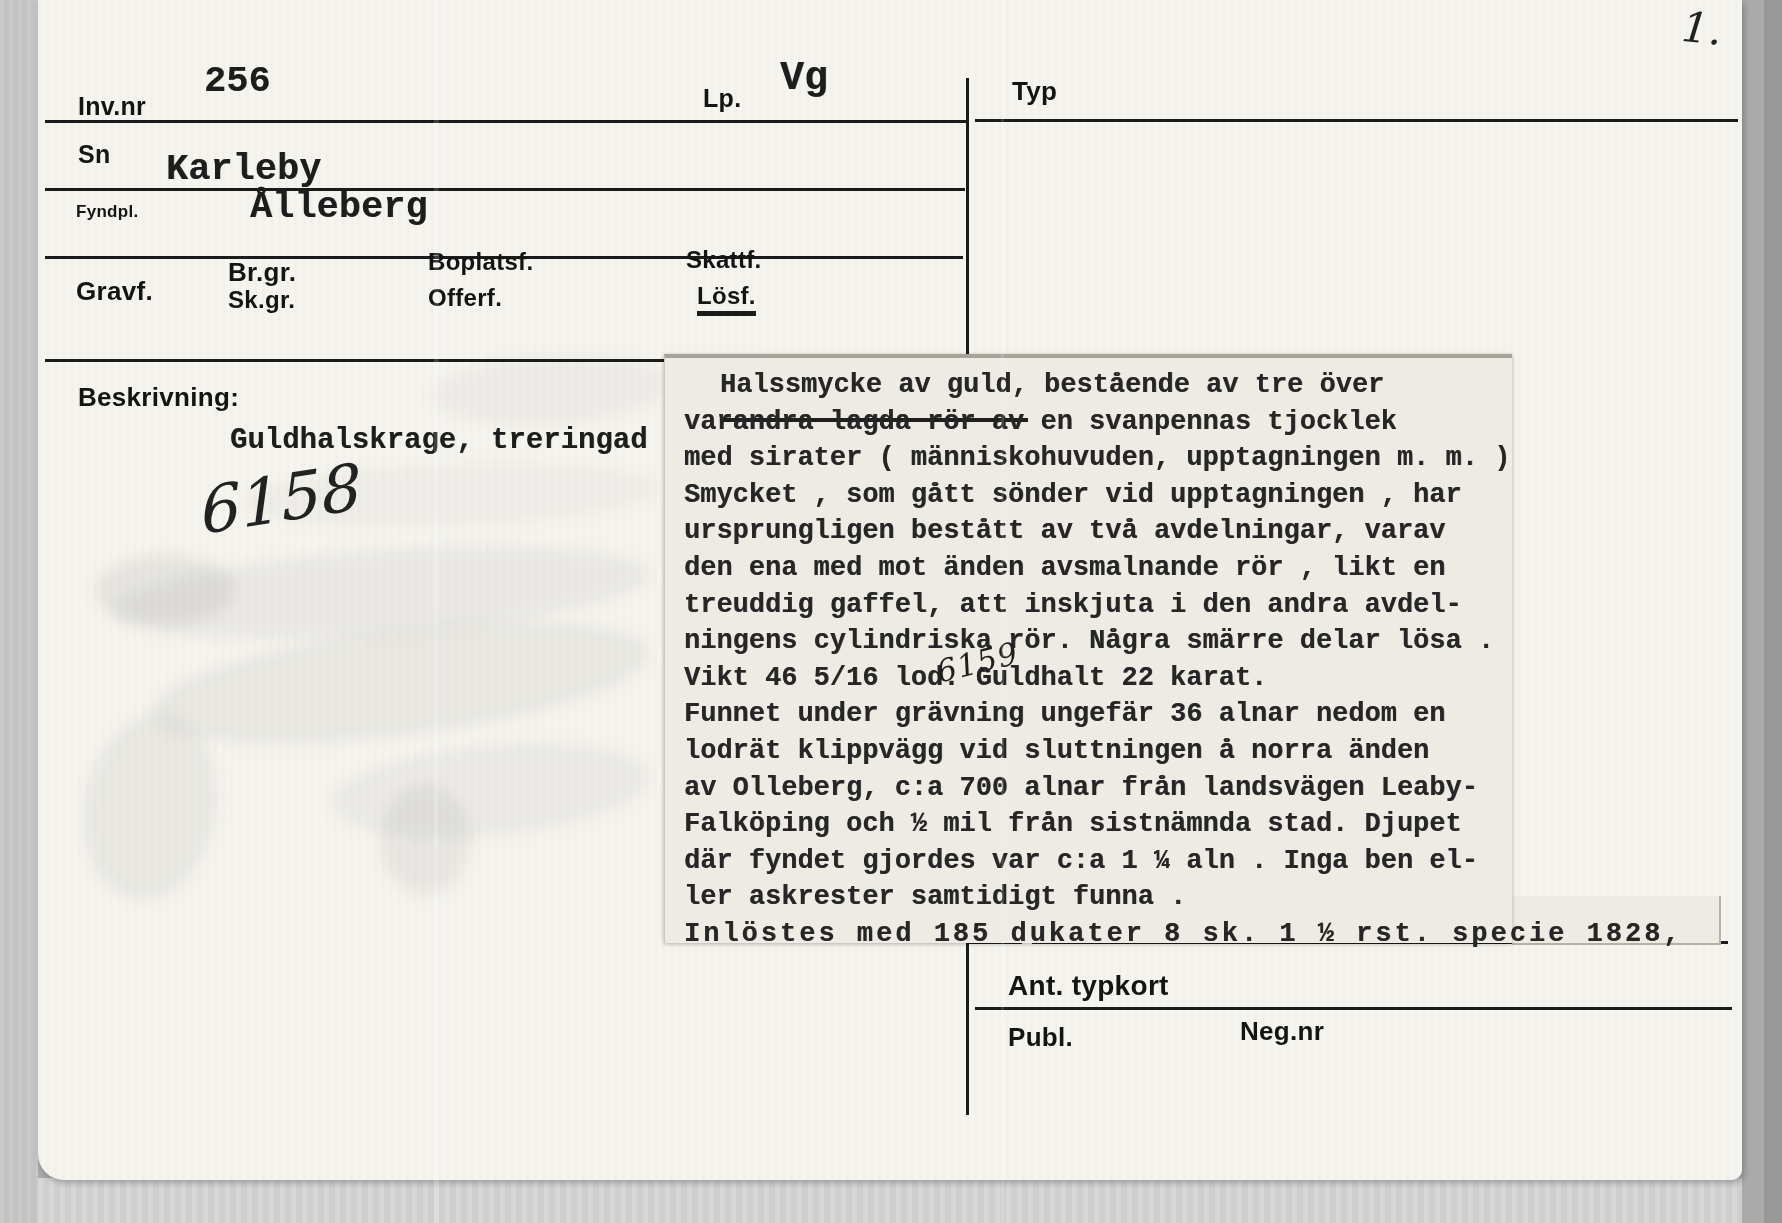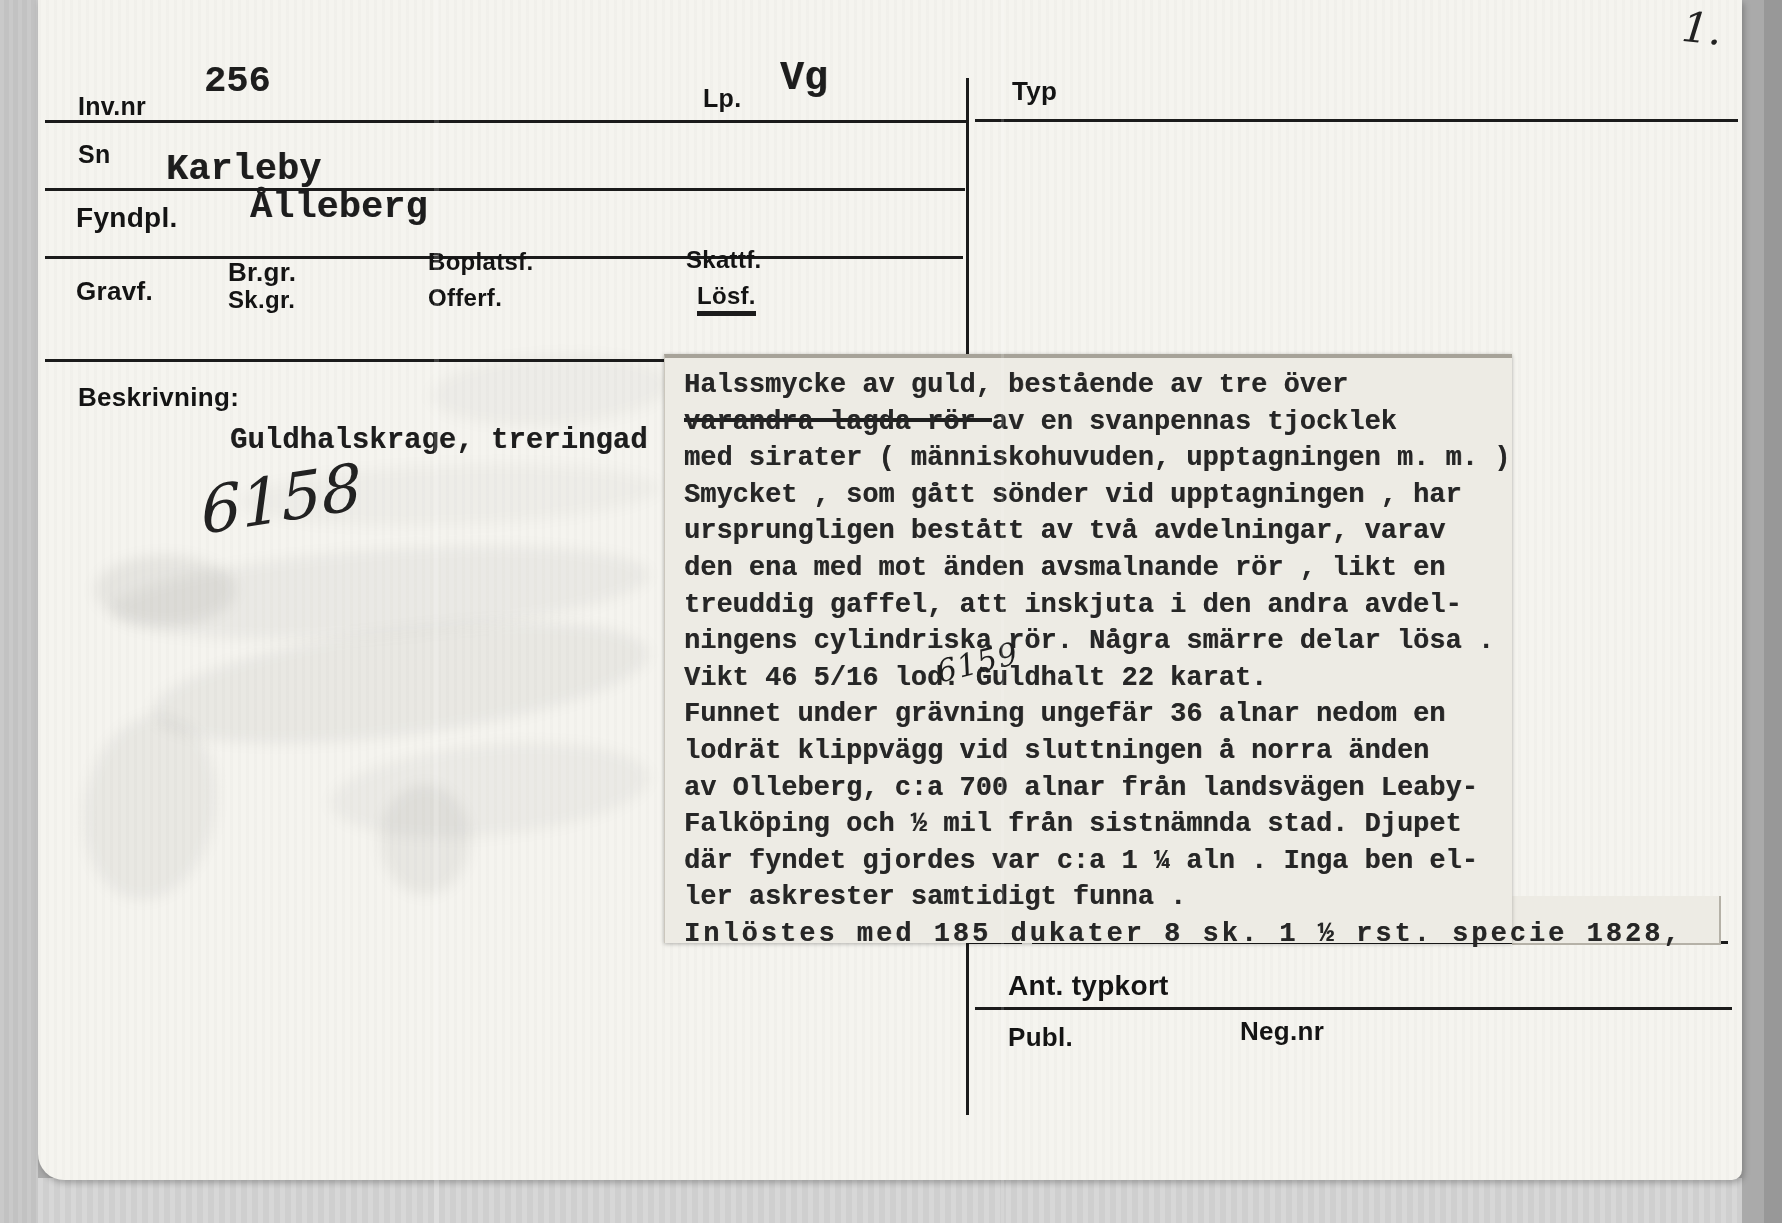--- a/index.html
+++ b/index.html
@@ -35,21 +35,21 @@
   
   .note{position:absolute;left:664px;top:354px;width:848px;height:589px;
       background:#edebe4;border-top:4px solid #a7a399;border-left:1px solid #cbc7bd;
       box-shadow:0 1px 4px rgba(0,0,0,.28);z-index:3;
       padding:9px 0 0 19px;box-sizing:border-box;}
   .note-tab{position:absolute;left:1512px;top:896px;width:207px;height:47px;
       background:#edebe4;border-right:2px solid #b5b1a7;border-bottom:2px solid #b5b1a7;z-index:3;}
   .note-line{position:relative;white-space:pre;font-family:"Liberation Mono","DejaVu Sans Mono",monospace;
       font-weight:700;font-size:27px;line-height:36.6px;color:#262626;
       text-shadow:0.4px 0.4px 0.6px rgba(25,25,25,.55);}
-  .u-heavy{border-bottom:4px solid #1f1f1f;padding-bottom:18px;}
+  .u-heavy{border-bottom:4px solid #1f1f1f;padding-bottom:18px;margin-left:36px;}
   .losf-underline{border-bottom:5px solid #1c1c1c;padding-bottom:1px;margin-left:7px;}
   .last-line{letter-spacing:3px;}
   .hw-inline{position:absolute;font-family:"DejaVu Serif",serif;font-style:italic;
       font-weight:400;font-size:31px;left:252px;top:-16px;transform:rotate(-14deg);
       color:#1e1e1e;text-shadow:none;letter-spacing:1px;z-index:6;}
   
   .stain{position:absolute;border-radius:50%;z-index:1;filter:blur(7px);}
   
   .streak{position:absolute;top:0;height:1223px;background:rgba(255,255,255,.35);z-index:6;}
 </style>
@@ -85,21 +85,21 @@
 
   <div class="lbl" style="left:78px;top:80px;font-size:25px;margin-top:12px;">Inv.nr</div>
   <div class="tw" style="left:204px;top:60px;font-size:37px;">256</div>
   <div class="lbl" style="left:703px;top:84px;font-size:25px;">Lp.</div>
   <div class="tw" style="left:780px;top:56px;font-size:40px;">Vg</div>
   <div class="lbl" style="left:1012px;top:76px;font-size:26px;">Typ</div>
 
   <div class="lbl" style="left:78px;top:140px;font-size:25px;">Sn</div>
   <div class="tw" style="left:166px;top:124px;font-size:37px;margin-top:24px;">Karleby</div>
 
-  <div class="lbl" style="left:76px;top:202px;font-size:28px;">Fyndpl.</div>
+  <div class="lbl" style="left:76px;top:202px;font-size:17px;">Fyndpl.</div>
   <div class="tw" style="left:250px;top:186px;font-size:37px;">Ålleberg</div>
 
   <div class="lbl" style="left:76px;top:276px;font-size:26px;">Gravf.</div>
   <div class="lbl" style="left:228px;top:257px;font-size:26px;">Br.gr.</div>
   <div class="lbl" style="left:228px;top:286px;font-size:24px;">Sk.gr.</div>
   <div class="lbl" style="left:428px;top:248px;font-size:24px;">Boplatsf.</div>
   <div class="lbl" style="left:428px;top:284px;font-size:24px;">Offerf.</div>
   <div class="lbl" style="left:686px;top:246px;font-size:24px;">Skattf.</div>
   <div class="lbl losf-underline" style="left:690px;top:282px;font-size:24px;">Lösf.</div>
 

